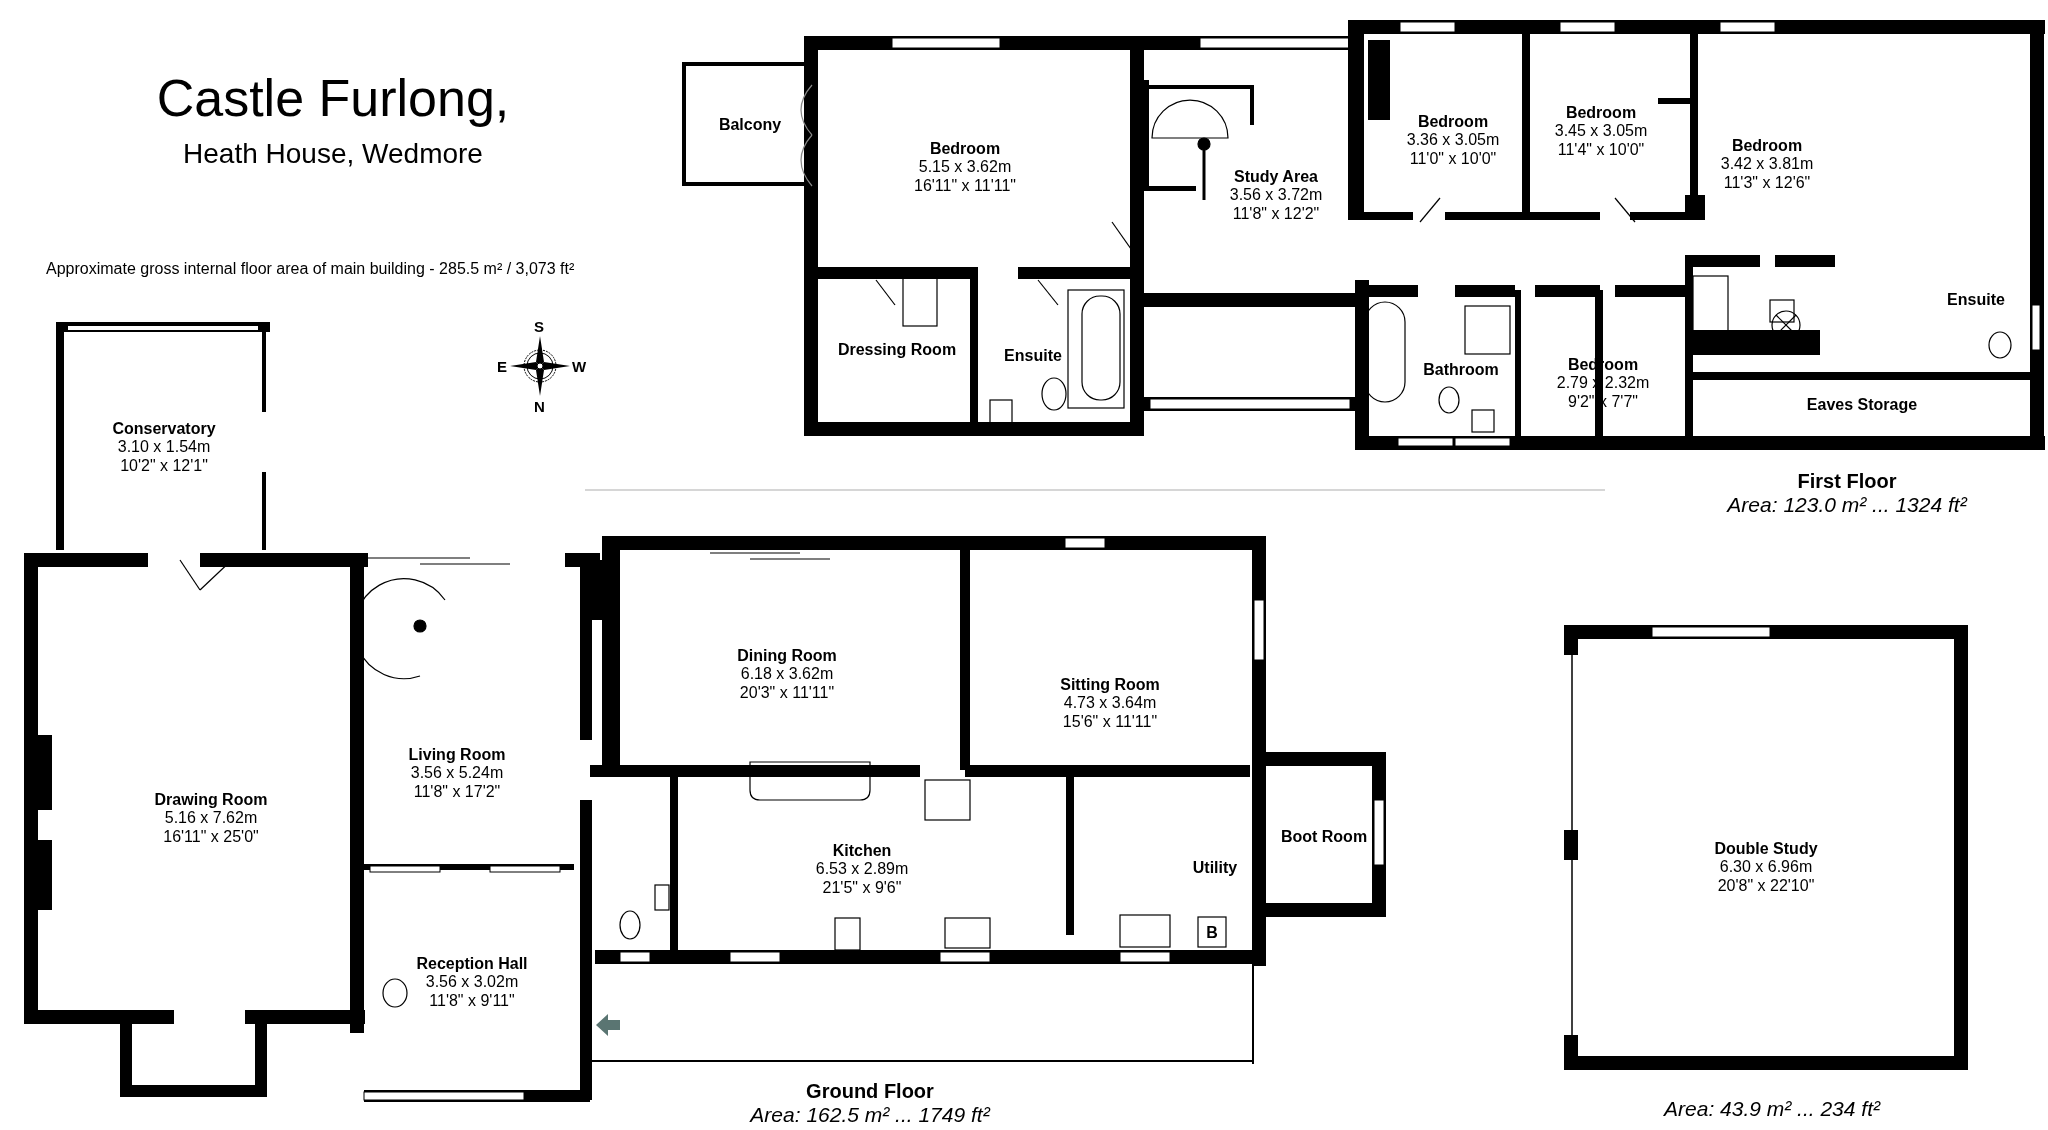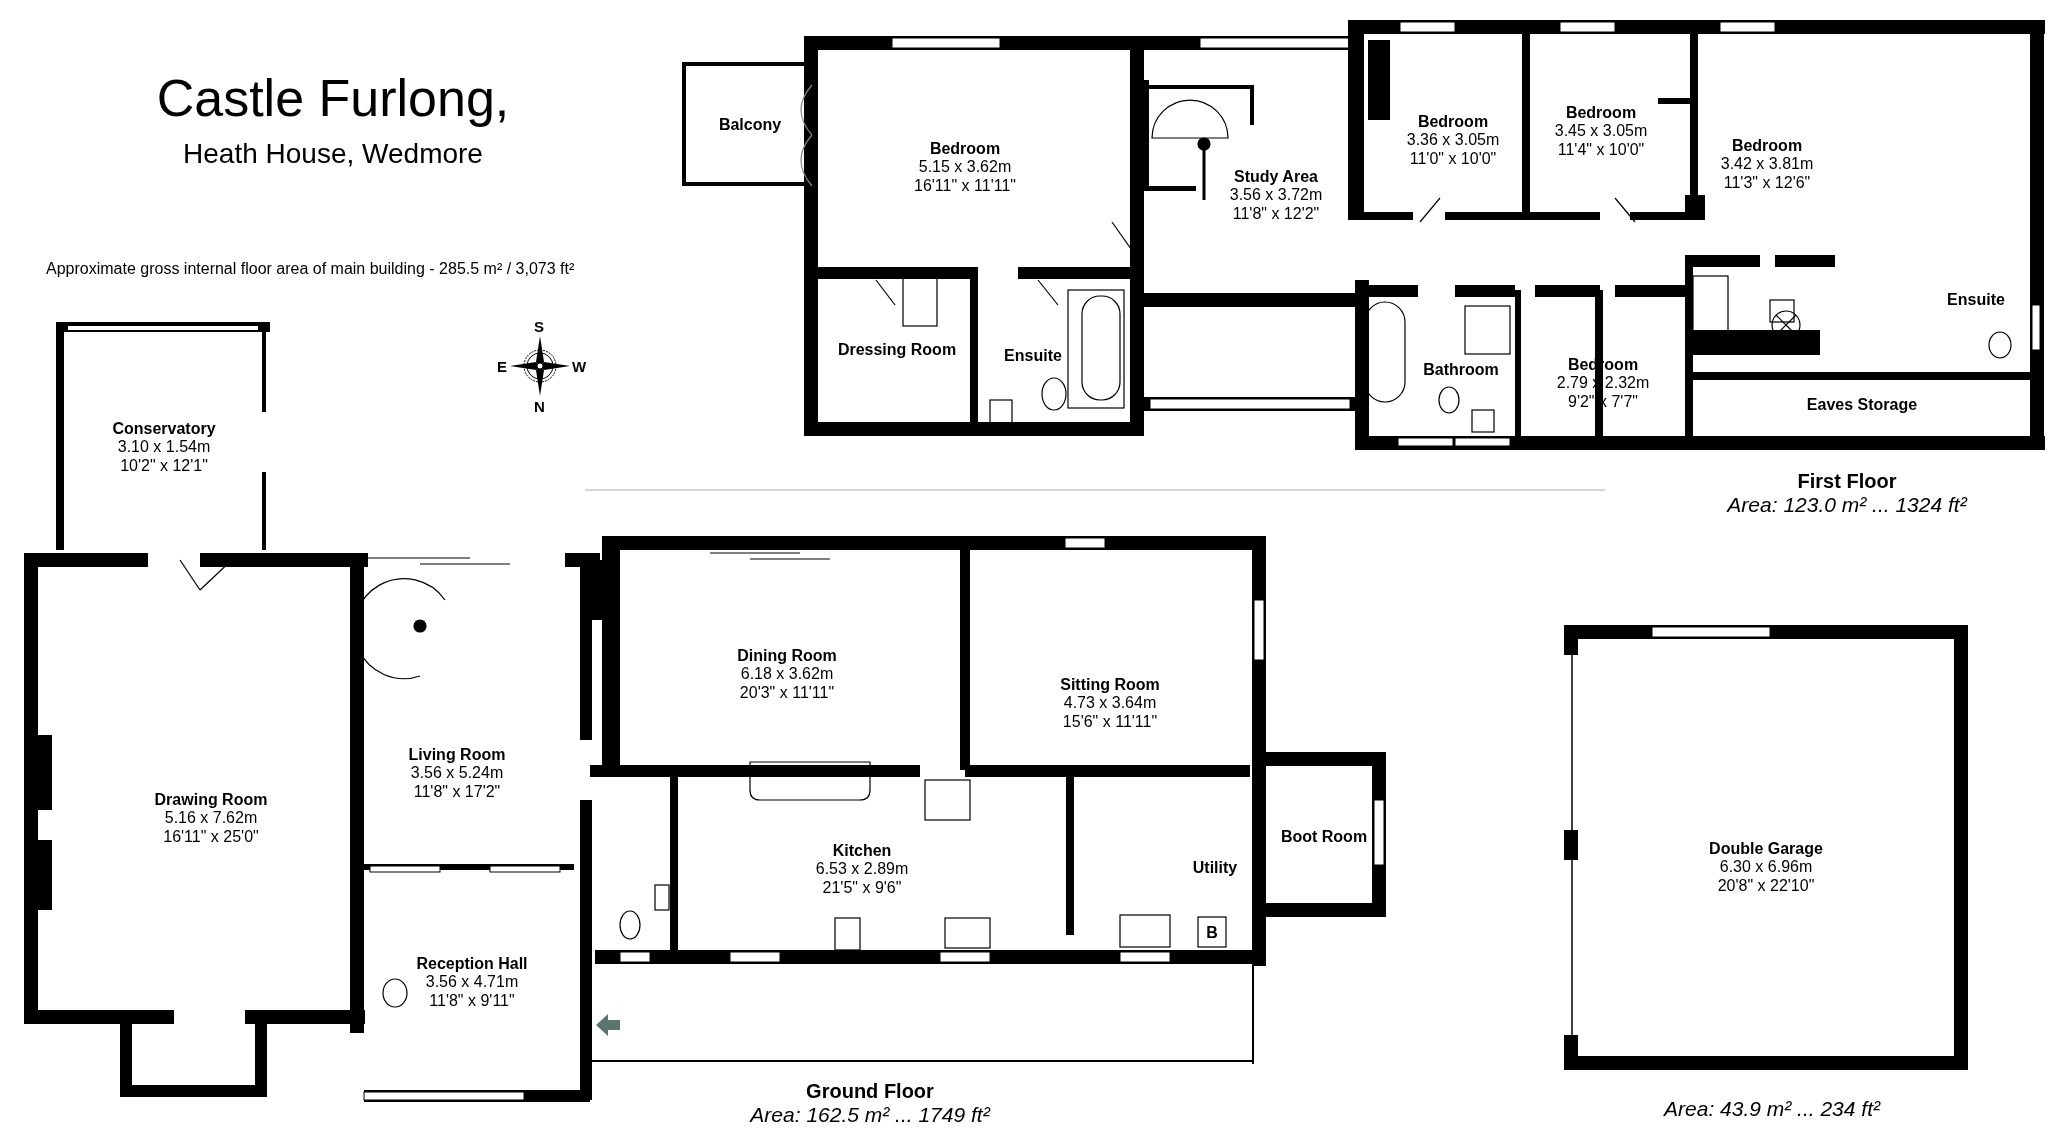--- a/index.html
+++ b/index.html
@@ -310,21 +310,21 @@
   <span class="room-dim">5.16 x 7.62m</span>
   <span class="room-dim">16'11" x 25'0"</span>
 </div>
 <div class="lbl" style="left:457px;top:746px;">
   <span class="room-name">Living Room</span>
   <span class="room-dim">3.56 x 5.24m</span>
   <span class="room-dim">11'8" x 17'2"</span>
 </div>
 <div class="lbl" style="left:472px;top:955px;">
   <span class="room-name">Reception Hall</span>
-  <span class="room-dim">3.56 x 4.71m</span>
+  <span class="room-dim">3.56 x 3.02m</span>
   <span class="room-dim">11'8" x 9'11"</span>
 </div>
 <div class="lbl" style="left:787px;top:647px;">
   <span class="room-name">Dining Room</span>
   <span class="room-dim">6.18 x 3.62m</span>
   <span class="room-dim">20'3" x 11'11"</span>
 </div>
 <div class="lbl" style="left:1110px;top:676px;">
   <span class="room-name">Sitting Room</span>
   <span class="room-dim">4.73 x 3.64m</span>
@@ -341,19 +341,19 @@
 <div class="lbl" style="left:1324px;top:828px;">
   <span class="room-name">Boot Room</span>
 </div>
 <div class="lbl" style="left:1212px;top:924px;font-weight:bold;font-size:16px;">B</div>
 <div class="floor-cap" style="left:870px;top:1080px;">
   <span class="fname">Ground Floor</span>
   <span class="farea">Area: 162.5 m² ... 1749 ft²</span>
 </div>
 
 <div class="lbl" style="left:1766px;top:840px;">
-  <span class="room-name">Double Garage</span>
+  <span class="room-name">Double Study</span>
   <span class="room-dim">6.30 x 6.96m</span>
   <span class="room-dim">20'8" x 22'10"</span>
 </div>
 <div class="floor-cap" style="left:1772px;top:1097px;">
   <span class="farea">Area: 43.9 m² ... 234 ft²</span>
 </div>
 
 </body></html>

